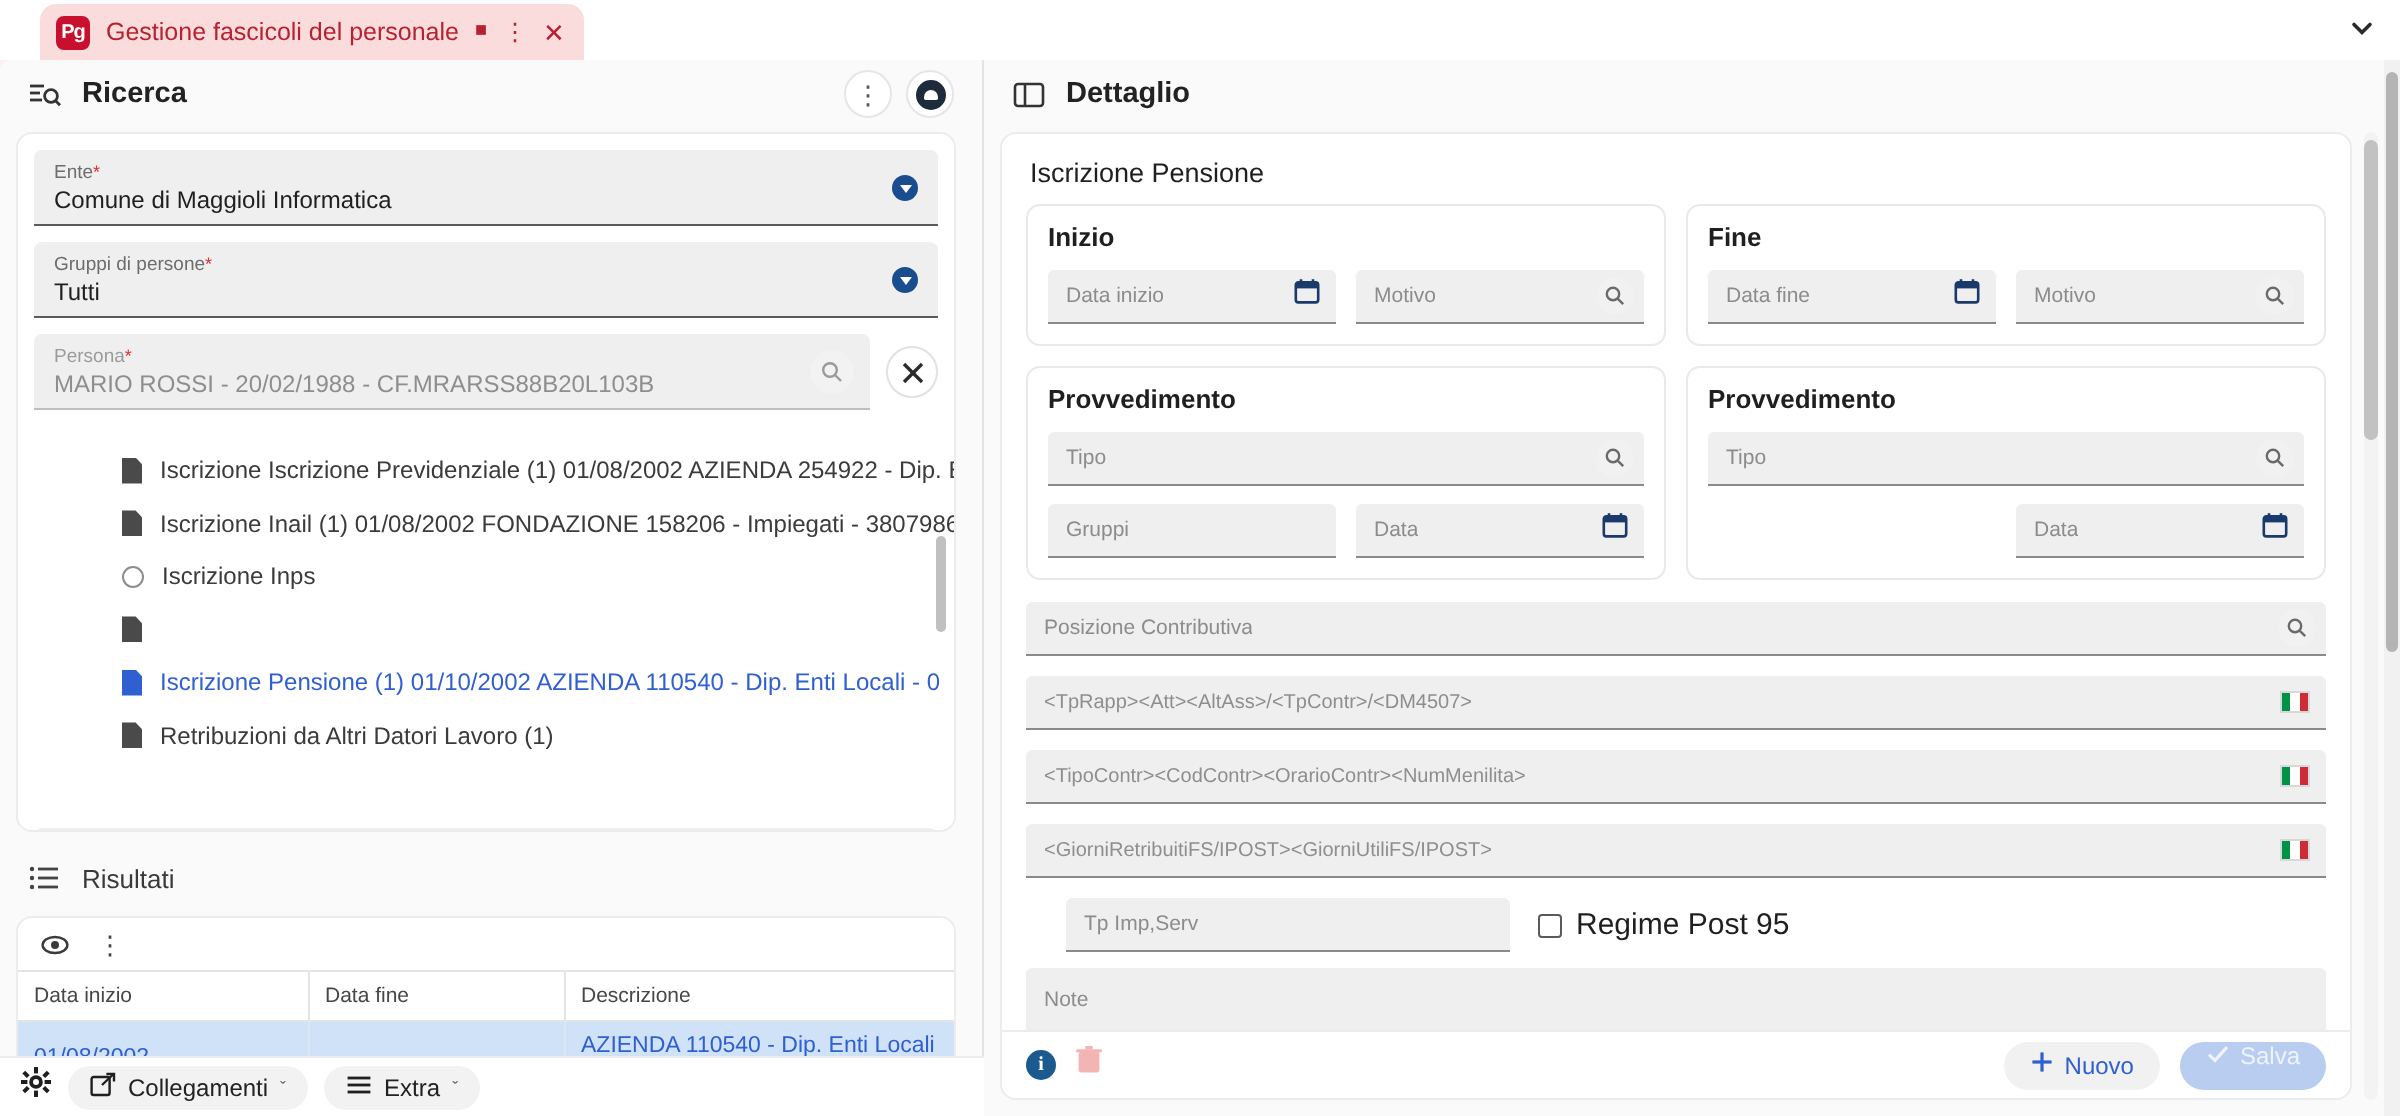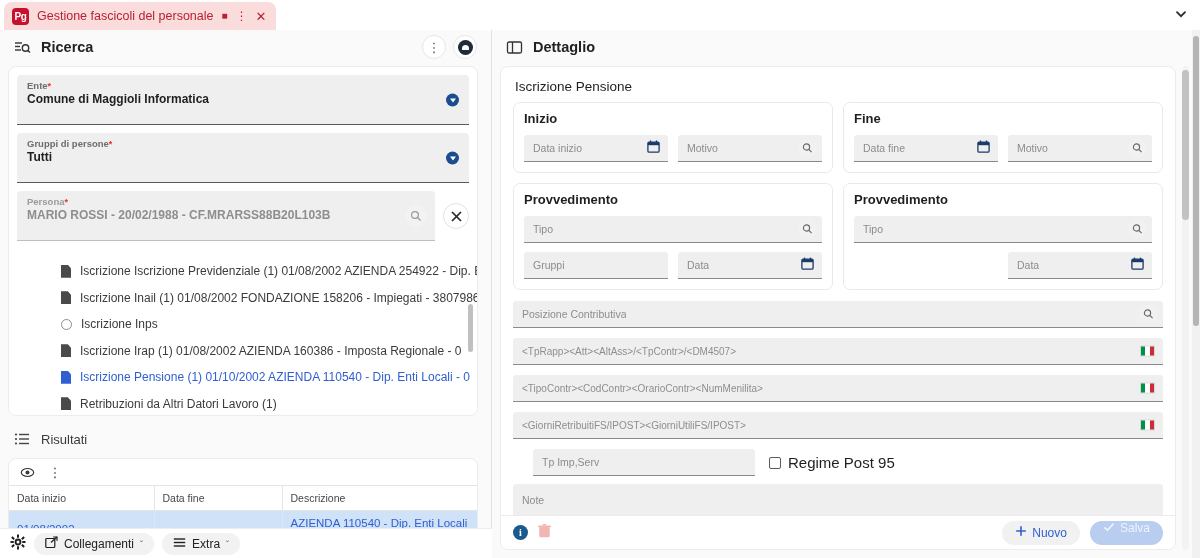--- a/index.html
+++ b/index.html
@@ -11,21 +11,21 @@
     overflow: hidden;
   }
   .app { position: relative; width: 1200px; height: 558px; background:#fff; }
 
   
   .tabstrip {
     position:absolute; left:0; top:0; width:1200px; height:30px;
     background:#ffffff;
   }
   .tab {
-    position:absolute; left:4px; top:2px; height:28px;
+    position:absolute; left:20px; top:2px; height:28px;
     display:flex; align-items:center; gap:8px;
     background:#fbdcdd; border-radius:8px 8px 0 0;
     padding:0 10px 0 8px;
   }
   .tab-logo {
     width:17px; height:17px; border-radius:4px; background:#c8102e;
     color:#fff; font-size:10px; font-weight:bold; line-height:17px;
     text-align:center; letter-spacing:-0.5px; flex:0 0 auto;
   }
   .tab-title { font-size:12.5px; color:#b8212f; white-space:nowrap; }
@@ -83,21 +83,21 @@
   }
 
   
   .card {
     background:#fff; border:1px solid #ececec; border-radius:8px;
   }
 
   
   .field {
     position:relative; background:#efefef; border-bottom:1.5px solid #5a5a5a;
-    border-radius:4px 4px 0 0; padding:5px 34px 4px 10px; height:50px;font-weight:bold;
+    border-radius:4px 4px 0 0; padding:5px 34px 4px 10px; height:38px;
   }
   .field .lab { font-size:9.5px; color:#6d6d6d; line-height:12px; }
   .field .lab .req { color:#e03131; font-size:9px; }
   .field .val { font-size:12px; color:#1f1f1f; line-height:15px; white-space:nowrap;
                 overflow:hidden; text-overflow:ellipsis; }
   .field.disabled { border-bottom:1.5px solid #bfbfbf; }
   .field.disabled .val { color:#8e8e8e; }
   .field.disabled .lab { color:#9b9b9b; }
   .dd-circle {
     position:absolute; right:10px; top:50%; transform:translateY(-50%);
@@ -367,21 +367,20 @@
               <div class="tree-row">
                 <span class="doc"></span>
                 <span>Iscrizione Inail (1) 01/08/2002 FONDAZIONE 158206 - Impiegati - 38079860</span>
               </div>
               <div class="tree-row">
                 <span class="ring"></span>
                 <span>Iscrizione Inps</span>
               </div>
               <div class="tree-row">
                 <span class="doc"></span>
-                <span>Iscrizione Irap (1) 01/08/2002 AZIENDA 160386 - Imposta Regionale - 0</span>
               </div>
               <div class="tree-row sel">
                 <span class="doc"></span>
                 <span>Iscrizione Pensione (1) 01/10/2002 AZIENDA 110540 - Dip. Enti Locali - 0</span>
               </div>
               <div class="tree-row">
                 <span class="doc"></span>
                 <span>Retribuzioni da Altri Datori Lavoro (1)</span>
               </div>
             </div>

